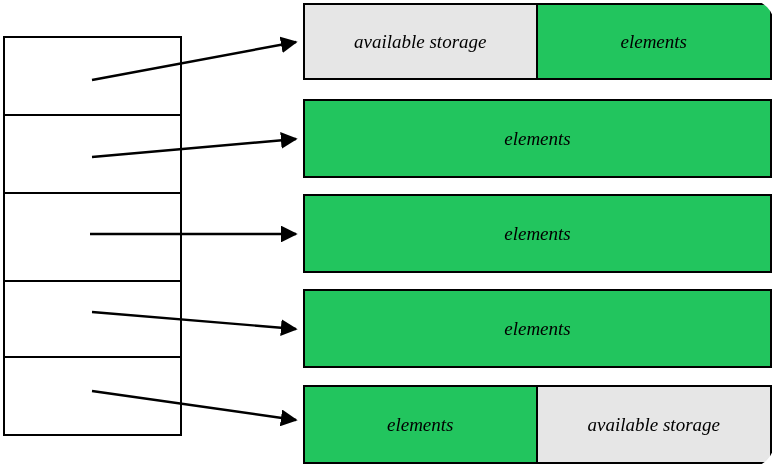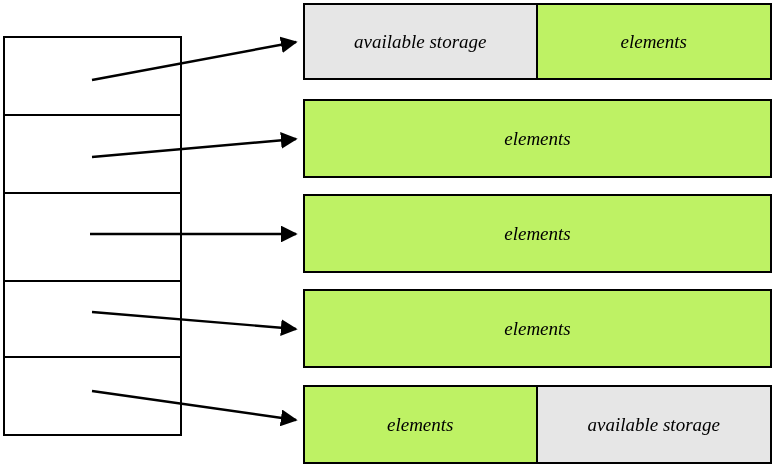--- a/index.html
+++ b/index.html
@@ -9,20 +9,21 @@
   }
   body {
     font-family: "Liberation Serif", "DejaVu Serif", serif;
   }
   #canvas {
     position: relative;
     width: 774px;
     height: 467px;
     background: #ffffff;
     overflow: hidden;
+    border-radius: 24px;
   }
 
   
   .left-column {
     position: absolute;
     left: 3px;
     top: 36px;
     width: 179px;
     height: 400px;
     border: 2px solid #000000;
@@ -56,21 +57,21 @@
     font-size: 19px;
     color: #000000;
     box-sizing: border-box;
     white-space: nowrap;
     overflow: hidden;
   }
   .seg.gray {
     background: #e6e6e6;
   }
   .seg.white {
-    background: #bef264;
+    background: #22c55e;
   }
   .seg.divider-right {
     border-right: 2px solid #000000;
   }
 
   
   .arrows {
     position: absolute;
     left: 0;
     top: 0;

